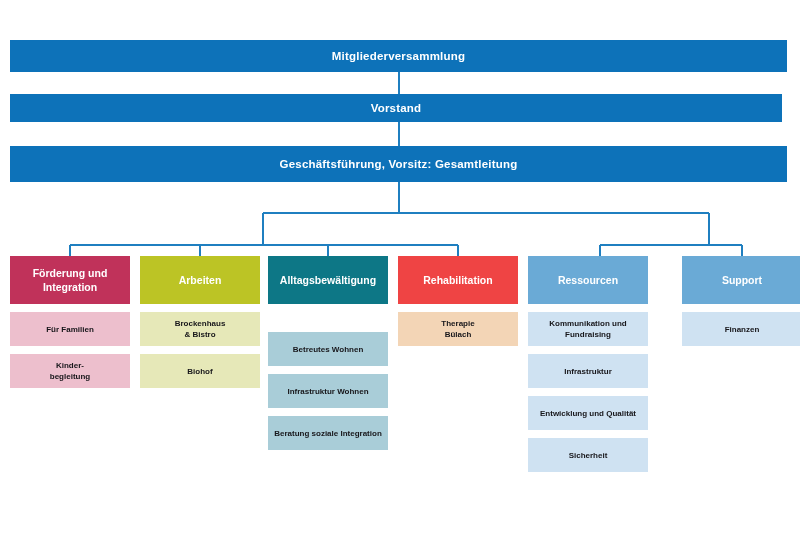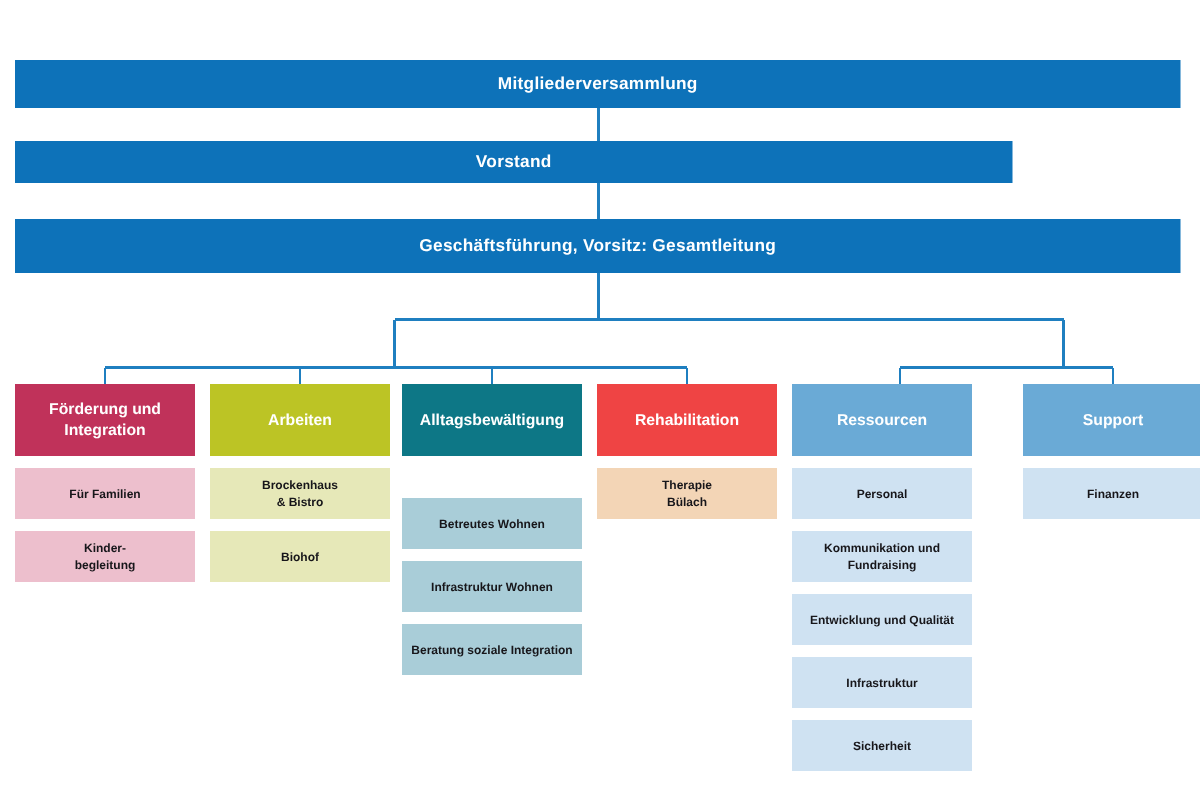--- a/index.html
+++ b/index.html
@@ -82,21 +82,21 @@
       <line x1="600" y1="245" x2="742" y2="245"></line>
       <line x1="600" y1="245" x2="600" y2="256"></line>
       <line x1="742" y1="245" x2="742" y2="256"></line>
     </g>
   </svg>
 
   <div id="topbars">
       <div class="topbar" style="left: 10px; top: 40px; width: 777px; height: 32px; background: rgb(13, 114, 185);">
         <span>Mitgliederversammlung</span>
       </div>
-      <div class="topbar" style="left: 10px; top: 94px; width: 665px; height: 28px; background: rgb(13, 114, 185);">
+      <div class="topbar" style="left: 10px; top: 94px; width: 772px; height: 28px; background: rgb(13, 114, 185);">
         <span>Vorstand</span>
       </div>
       <div class="topbar" style="left: 10px; top: 146px; width: 777px; height: 36px; background: rgb(13, 114, 185);">
         <span>Geschäftsführung, Vorsitz: Gesamtleitung</span>
       </div>
     </div>
 
   <div id="columns">
       <div class="col" style="left: 10px; top: 256px;">
         <div class="dept-head" style="background: rgb(192, 50, 90); justify-content: flex-end;">
@@ -140,30 +140,27 @@
         </div>
         <div class="dept-item" style="background: rgb(243, 213, 182);">
           <span>Therapie<br>Bülach</span>
         </div>
       </div>
       <div class="col" style="left: 528px; top: 256px;">
         <div class="dept-head" style="background: rgb(106, 170, 214);">
           <span>Ressourcen</span>
         </div>
         <div class="dept-item" style="background: rgb(207, 226, 242);">
-          <span>Personal</span>
-        </div>
-        <div class="dept-item" style="background: rgb(207, 226, 242);">
           <span>Kommunikation und<br>Fundraising</span>
         </div>
         <div class="dept-item" style="background: rgb(207, 226, 242);">
-          <span>Entwicklung und Qualität</span>
+          <span>Infrastruktur</span>
         </div>
         <div class="dept-item" style="background: rgb(207, 226, 242);">
-          <span>Infrastruktur</span>
+          <span>Entwicklung und Qualität</span>
         </div>
         <div class="dept-item" style="background: rgb(207, 226, 242);">
           <span>Sicherheit</span>
         </div>
       </div>
       <div class="col" style="left: 682px; top: 256px;">
         <div class="dept-head" style="background: rgb(106, 170, 214);">
           <span>Support</span>
         </div>
         <div class="dept-item" style="background: rgb(207, 226, 242);">

